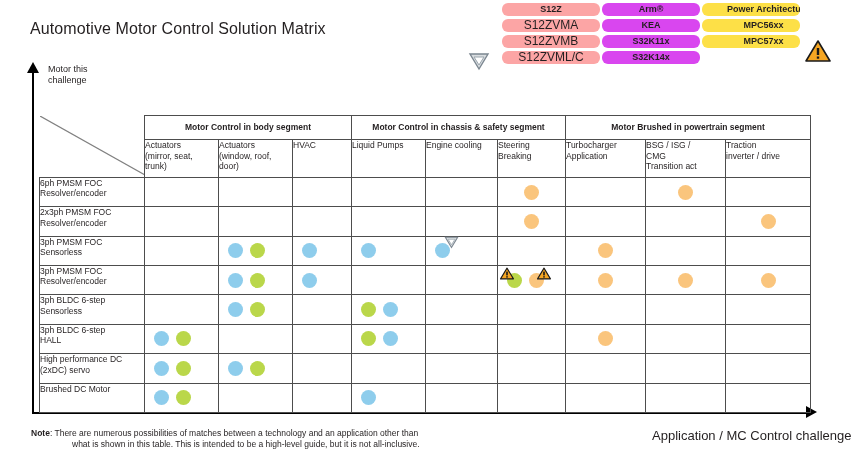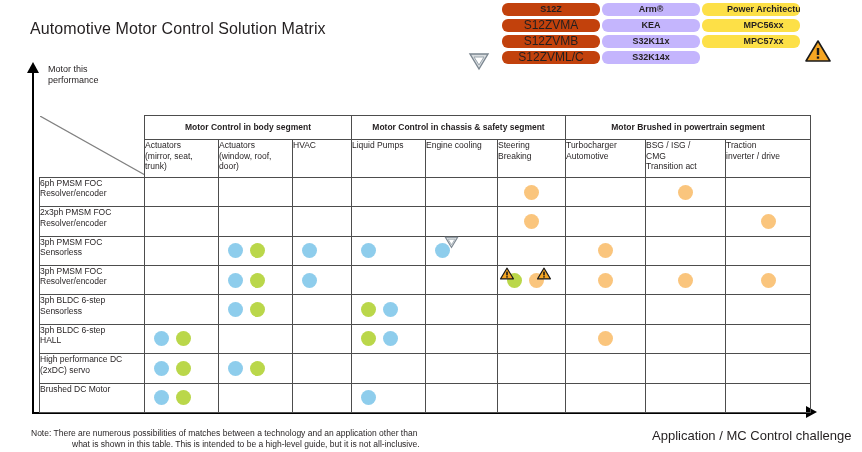--- a/index.html
+++ b/index.html
@@ -21,22 +21,22 @@
   .legend-col{position:absolute;top:0;width:98px;}
   .legend-col.blue{left:42px;}
   .legend-col.green{left:142px;}
   .legend-col.orange{left:242px;}
   .chip{
     height:12.5px;line-height:12.5px;border-radius:6px;
     text-align:center;font-size:12px;color:#231f20;
     margin-bottom:3.5px;white-space:nowrap;overflow:hidden;
   }
   .chip.head{font-size:9px;font-weight:600;}
-  .chip.blue{background:#c2410c;}
-  .chip.green{background:#c4b5fd;}
+  .chip.blue{background:#fca5a5;}
+  .chip.green{background:#d946ef;}
   .chip.orange{background:#fde047;padding-left:25px;}
 
   .legend-silver{position:absolute;left:8px;top:48px;width:22px;height:20px;}
   .legend-warn{position:absolute;left:345px;top:36px;width:26px;height:24px;}
 
   
   .y-axis{position:absolute;left:32px;top:70px;width:2px;height:343px;background:#000;}
   .y-arrow{
     position:absolute;left:27px;top:62px;width:0;height:0;
     border-left:6px solid transparent;border-right:6px solid transparent;
@@ -86,21 +86,21 @@
   .dot.green{background:#bad74a;}
   .dot.orange{background:#fac57d;}
   .badge-warn{position:absolute;left:-7px;top:-6px;width:14px;height:13px;}
   .badge-warn.right{left:auto;right:-7px;}
   .badge-silver{position:absolute;right:-9px;top:-8px;width:15px;height:14px;}
 
   
   .note{
     position:absolute;left:31px;top:428px;font-size:8.5px;line-height:11px;color:#231f20;
   }
-  .note b{font-weight:400;}
+  .note b{font-weight:700;}
   .note .ln2{display:block;padding-left:41px;}
 </style>
 </head>
 <body>
 
 <div class="page">
 
   <div class="title">Automotive Motor Control Solution Matrix</div>
 
   <div class="legend">
@@ -138,21 +138,21 @@
         <rect x="11.8" y="9" width="2.4" height="7" fill="#1a1a1a"></rect>
         <rect x="11.8" y="17.5" width="2.4" height="2.2" fill="#1a1a1a"></rect>
       </svg>
     </div>
   </div>
 
   <div class="y-arrow"></div>
   <div class="y-axis"></div>
   <div class="y-label">
     <span>Motor this</span><br>
-    <span>performance</span>
+    <span>challenge</span>
   </div>
 
   <div class="x-axis"></div>
   <div class="x-arrow"></div>
   <div class="x-label">Application / MC Control challenge</div>
 
   <table class="matrix">
     <colgroup>
       <col style="width:105px">
       <col style="width:74px">
@@ -195,21 +195,21 @@
           </td>
           <td class="sub-head">
             <div>Engine cooling</div>
           </td>
           <td class="sub-head">
             <div>Steering</div>
             <div>Breaking</div>
           </td>
           <td class="sub-head">
             <div>Turbocharger</div>
-            <div>Automotive</div>
+            <div>Application</div>
           </td>
           <td class="sub-head">
             <div>BSG / ISG /</div>
             <div>CMG</div>
             <div>Transition act</div>
           </td>
           <td class="sub-head">
             <div>Traction</div>
             <div>inverter / drive</div>
           </td>

